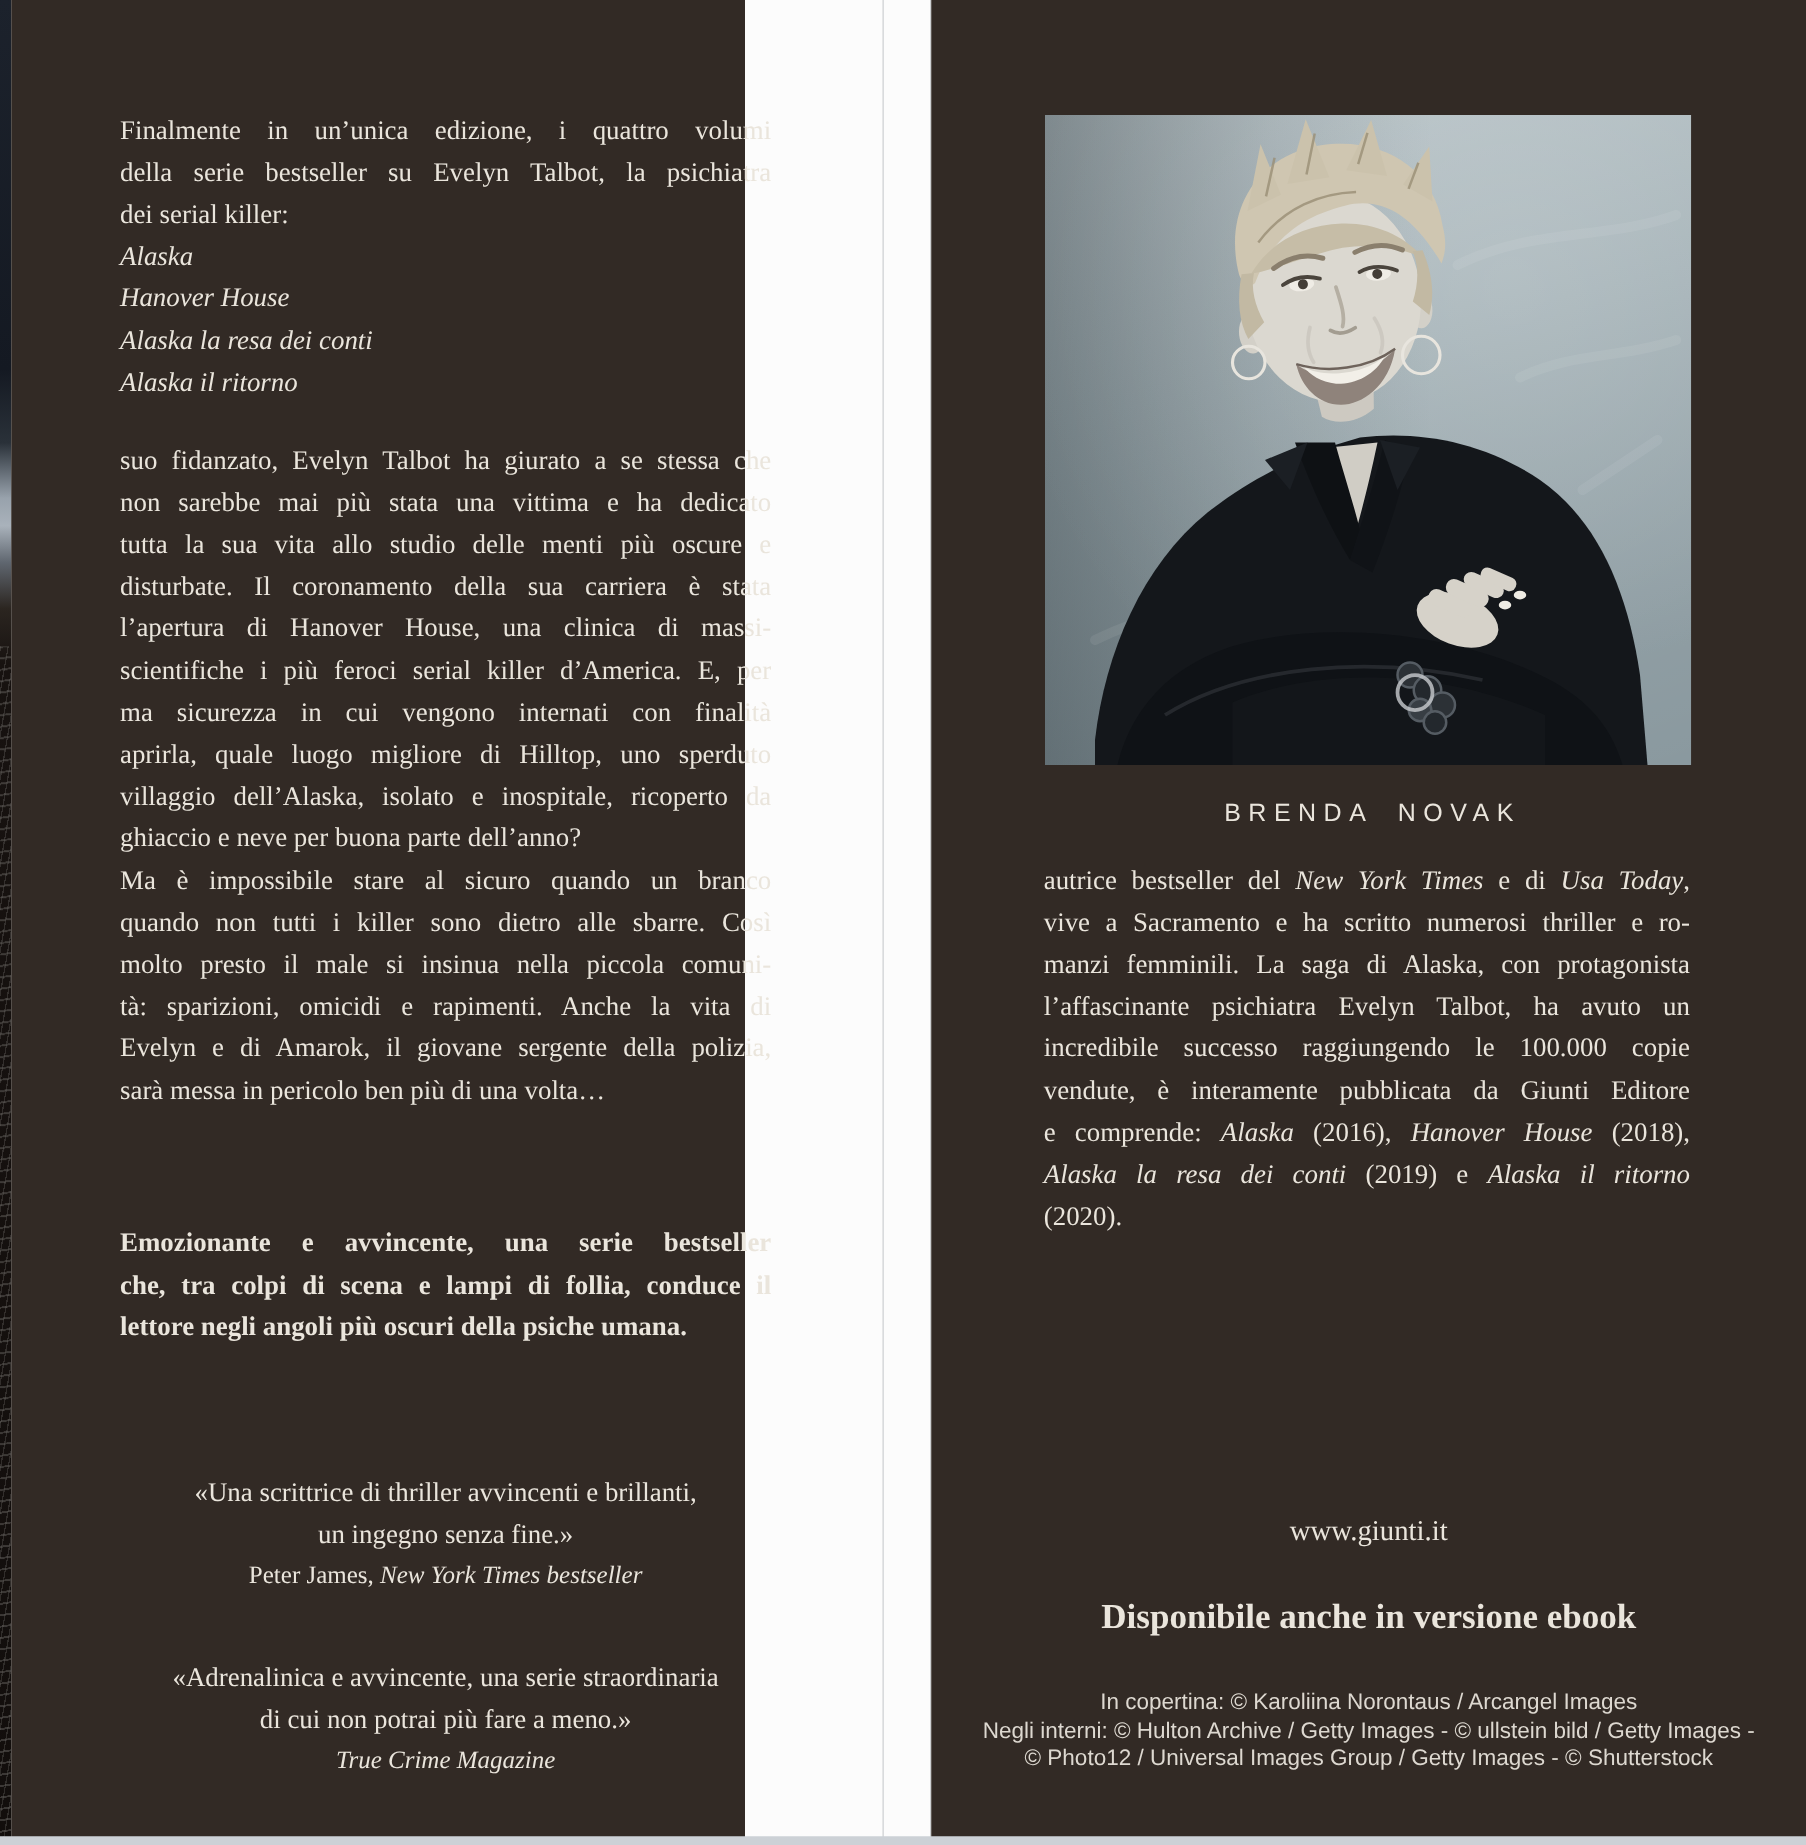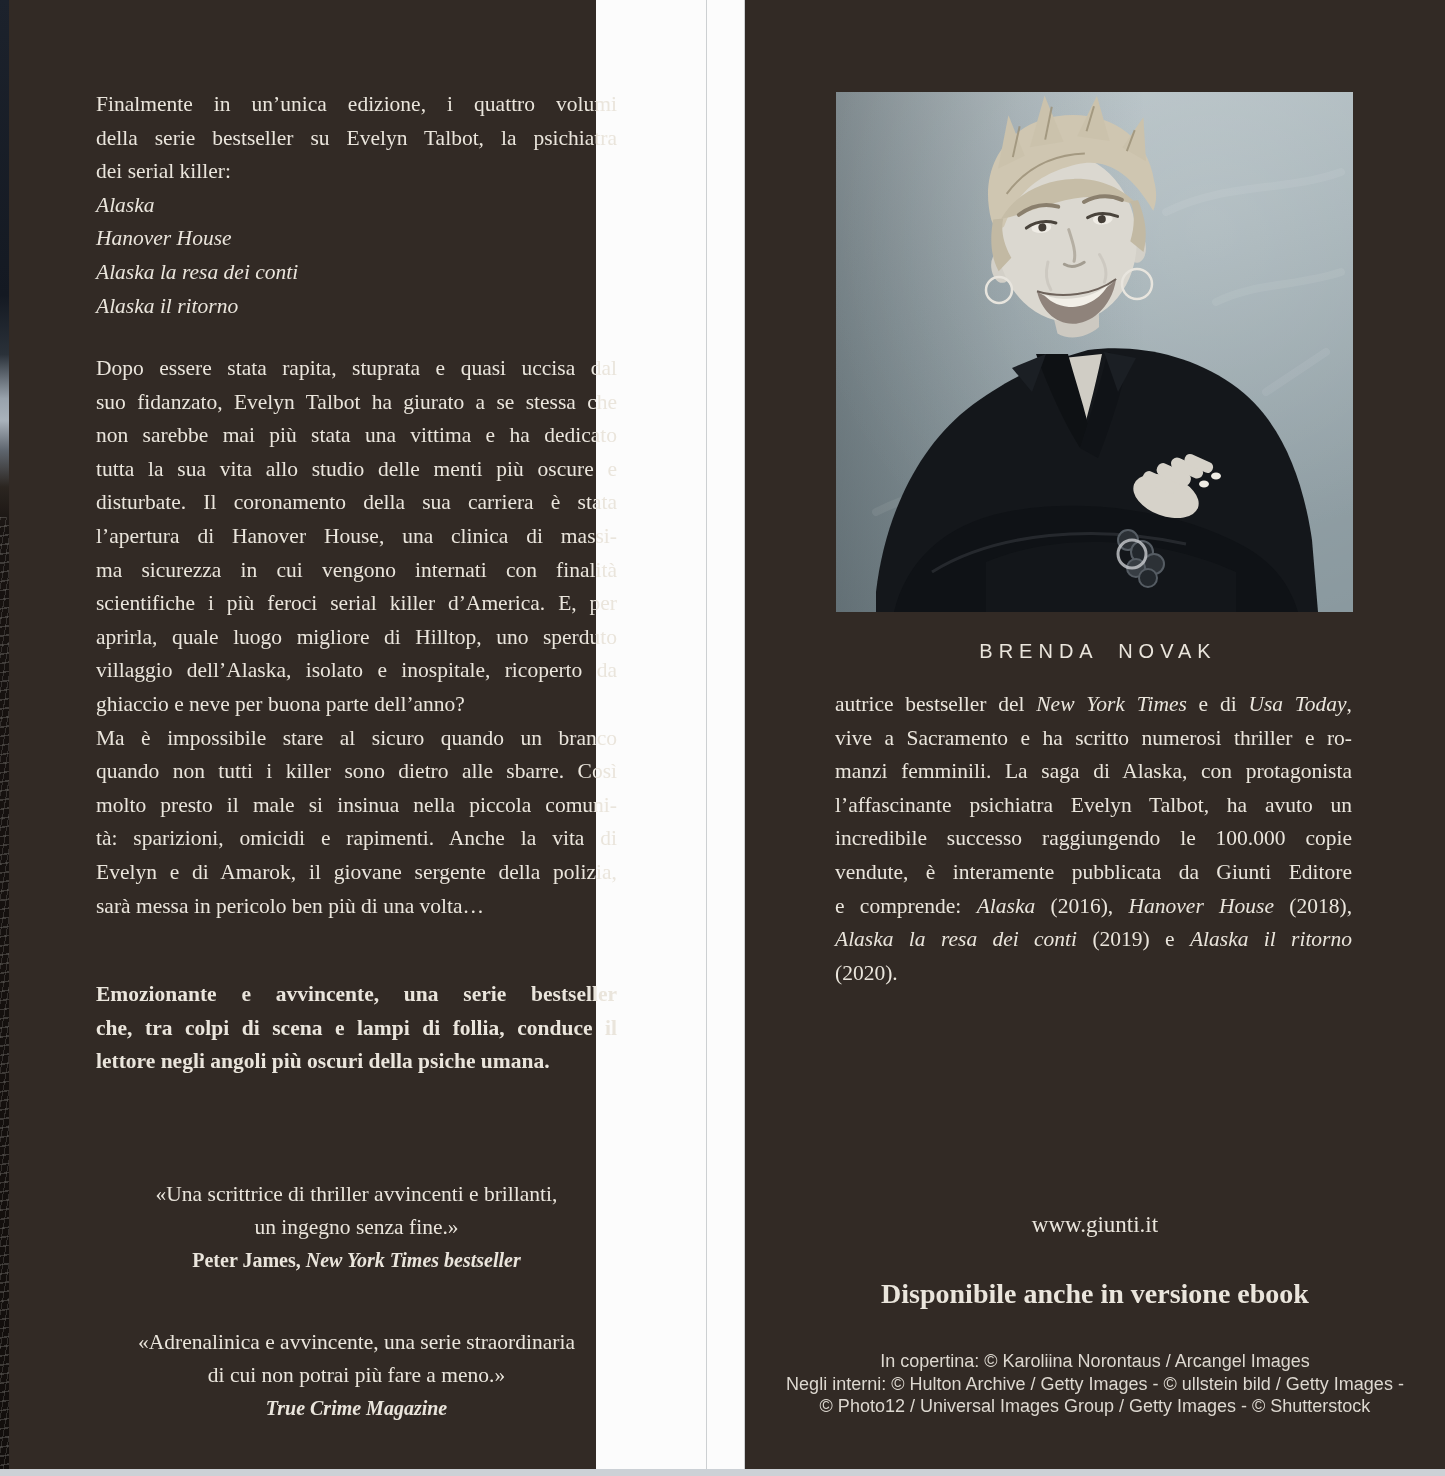--- a/index.html
+++ b/index.html
@@ -39,21 +39,21 @@
 
   .block{position:absolute;}
   .col{left:87px;width:521px;}
   .body-text{font-size:21.5px;}
   .tline{line-height:33.6px;min-height:33.6px;}
   .just{text-align:justify;text-align-last:justify;text-justify:inter-word;}
   .ital{font-style:italic;}
   .bold .tline{font-weight:bold;}
   .quote{text-align:center;font-size:21.5px;}
   .quote .tline{line-height:33px;min-height:33px;}
-  .attr{text-align:center;font-size:20px;font-weight:bold;}
+  .attr{text-align:center;font-size:20px;}
   .attr .tline{line-height:24px;min-height:24px;}
 
   #intro{top:88px;}
   #synopsis{top:352px;}
   #highlight{top:978px;}
   #quote1{top:1178px;left:60px;width:575px;}
   #attr1{top:1248px;left:60px;width:575px;}
   #quote2{top:1326px;left:40px;width:615px;}
   #attr2{top:1396px;left:40px;width:615px;}
 
@@ -85,28 +85,27 @@
   <div id="intro" class="block col body-text">
       <div class="tline just">Finalmente in un’unica edizione, i quattro volumi</div>
       <div class="tline just">della serie bestseller su Evelyn Talbot, la psichiatra</div>
       <div class="tline">dei serial killer:</div>
       <div class="tline ital">Alaska</div>
       <div class="tline ital">Hanover House</div>
       <div class="tline ital">Alaska la resa dei conti</div>
       <div class="tline ital">Alaska il ritorno</div>
     </div>
   <div id="synopsis" class="block col body-text">
-      <div class="tline just">Dopo essere stata rapita, stuprata e quasi uccisa dal</div>
       <div class="tline just">suo fidanzato, Evelyn Talbot ha giurato a se stessa che</div>
       <div class="tline just">non sarebbe mai più stata una vittima e ha dedicato</div>
       <div class="tline just">tutta la sua vita allo studio delle menti più oscure e</div>
       <div class="tline just">disturbate. Il coronamento della sua carriera è stata</div>
       <div class="tline just">l’apertura di Hanover House, una clinica di massi-</div>
+      <div class="tline just">scientifiche i più feroci serial killer d’America. E, per</div>
       <div class="tline just">ma sicurezza in cui vengono internati con finalità</div>
-      <div class="tline just">scientifiche i più feroci serial killer d’America. E, per</div>
       <div class="tline just">aprirla, quale luogo migliore di Hilltop, uno sperduto</div>
       <div class="tline just">villaggio dell’Alaska, isolato e inospitale, ricoperto da</div>
       <div class="tline">ghiaccio e neve per buona parte dell’anno?</div>
       <div class="tline just">Ma è impossibile stare al sicuro quando un branco</div>
       <div class="tline just">quando non tutti i killer sono dietro alle sbarre. Così</div>
       <div class="tline just">molto presto il male si insinua nella piccola comuni-</div>
       <div class="tline just">tà: sparizioni, omicidi e rapimenti. Anche la vita di</div>
       <div class="tline just">Evelyn e di Amarok, il giovane sergente della polizia,</div>
       <div class="tline">sarà messa in pericolo ben più di una volta…</div>
     </div>

